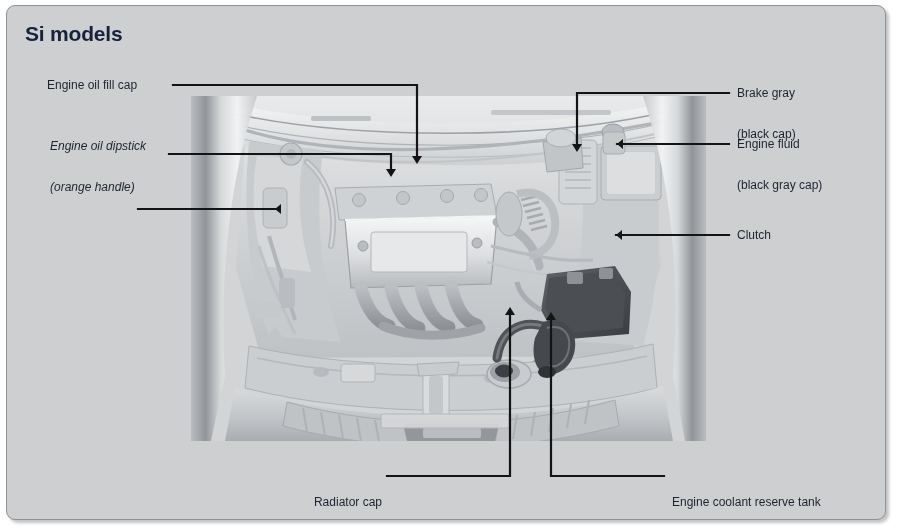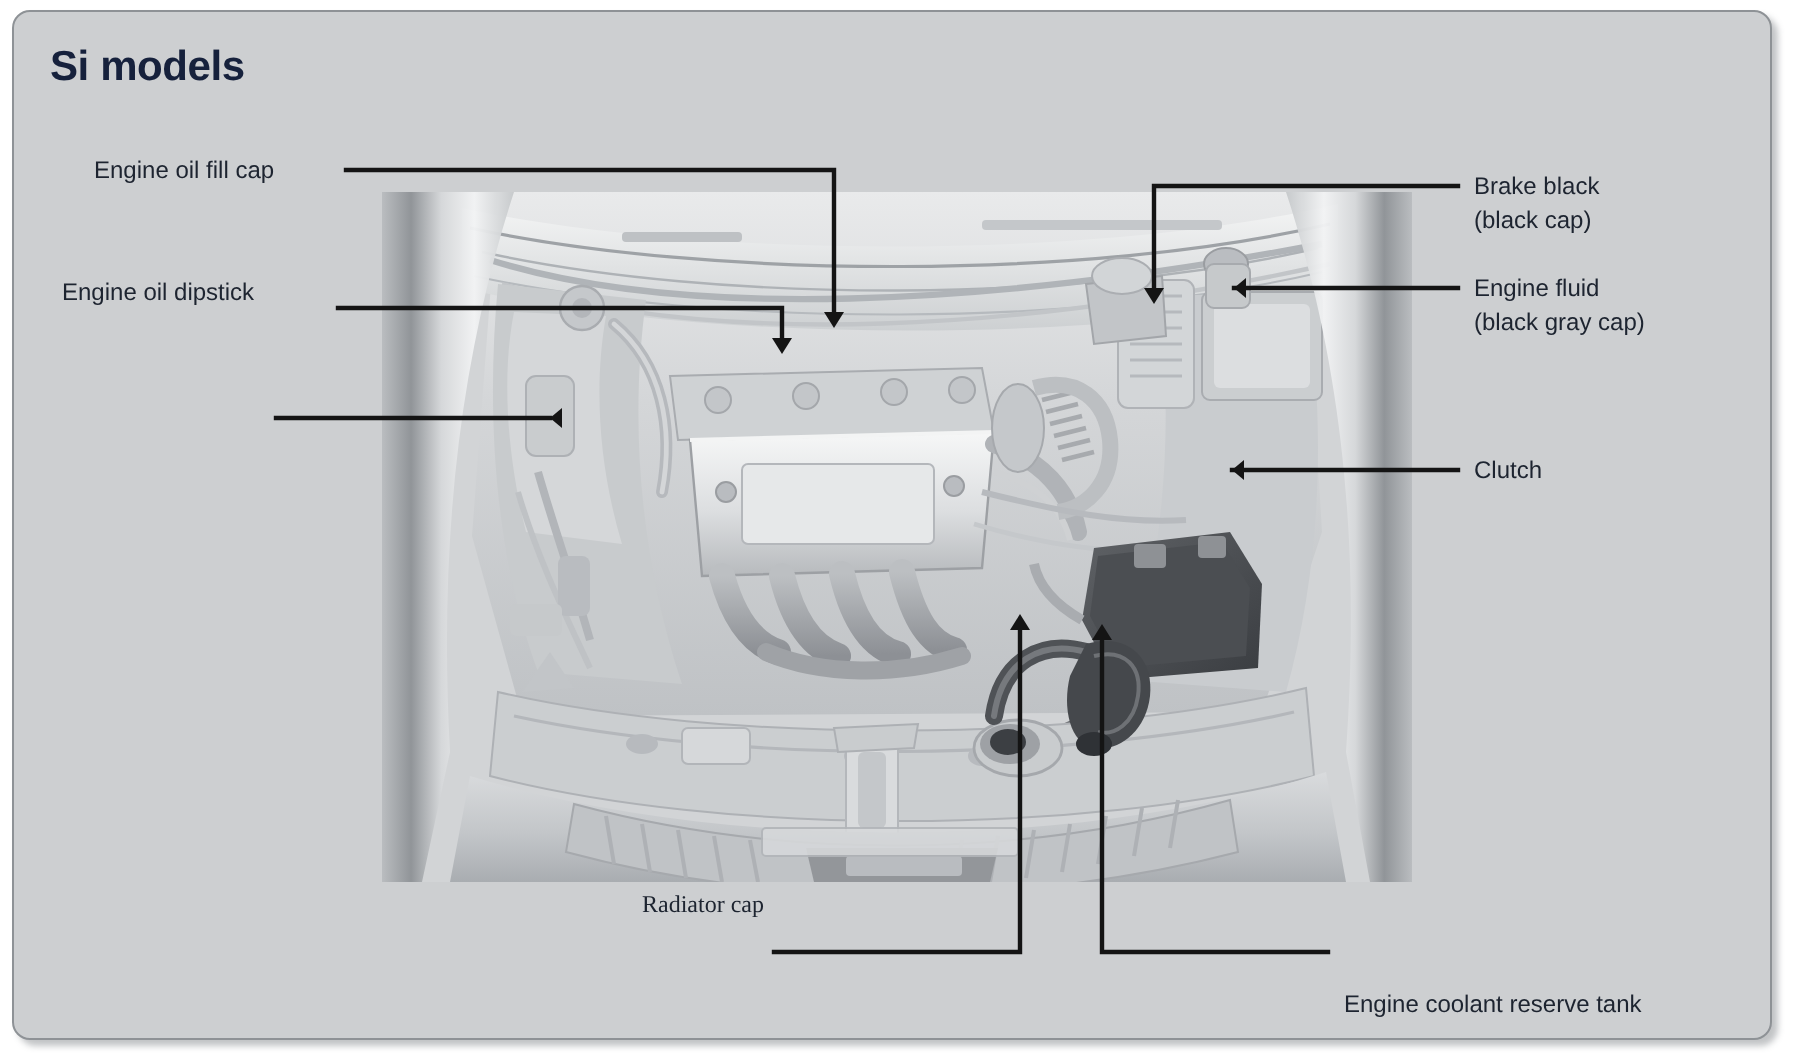--- a/index.html
+++ b/index.html
@@ -58,21 +58,21 @@
   .photo-svg { display:block; width:515px; height:345px; }
 
   
   .callout {
     position: absolute;
     font-size: 12px;
     line-height: 17px;
     color: #1d2430;
     white-space: nowrap;
   }
-  .callout .l2 { display: block; }
+  .callout .l2 { display: block; margin-top: 24px; }
   .callout.right-align { text-align: right; }
 
   
   .leaders {
     position: absolute;
     left: 0; top: 0;
     width: 880px; height: 515px;
     pointer-events: none;
   }
 </style>
@@ -308,40 +308,41 @@
         <path d="M609 229 L615 224 L615 234 Z"></path>
         <path d="M503 301 L498 309 L508 309 Z"></path>
         <path d="M544 306 L539 314 L549 314 Z"></path>
       </g>
     </svg>
 
     <div class="callout" style="left:40px; top:71px;">
       <span>Engine oil fill cap</span>
     </div>
 
-    <div class="callout" style="left:24px; top:132px;">
+    <div class="callout" style="left:43px; top:132px;font-style:italic;">
       <span>Engine oil dipstick</span>
+      <span class="l2">(orange handle)</span>
     </div>
 
 
     <div class="callout" style="left:730px; top:79px;">
-      <span>Brake black</span>
+      <span>Brake gray</span>
       <span class="l2">(black cap)</span>
     </div>
 
     <div class="callout" style="left:730px; top:130px;">
       <span>Engine fluid</span>
       <span class="l2">(black gray cap)</span>
     </div>
 
     <div class="callout" style="left:730px; top:221px;">
       <span>Clutch</span>
     </div>
 
-    <div class="callout right-align" style="left:180px; top:438px; width:195px;font-family:Liberation Serif, serif;">
+    <div class="callout right-align" style="left:180px; top:488px; width:195px;">
       <span>Radiator cap</span>
     </div>
 
     <div class="callout" style="left:665px; top:462px;margin-top:26px;">
       <span>Engine coolant reserve tank</span>
     </div>
 
   </div>
 </div>
 

